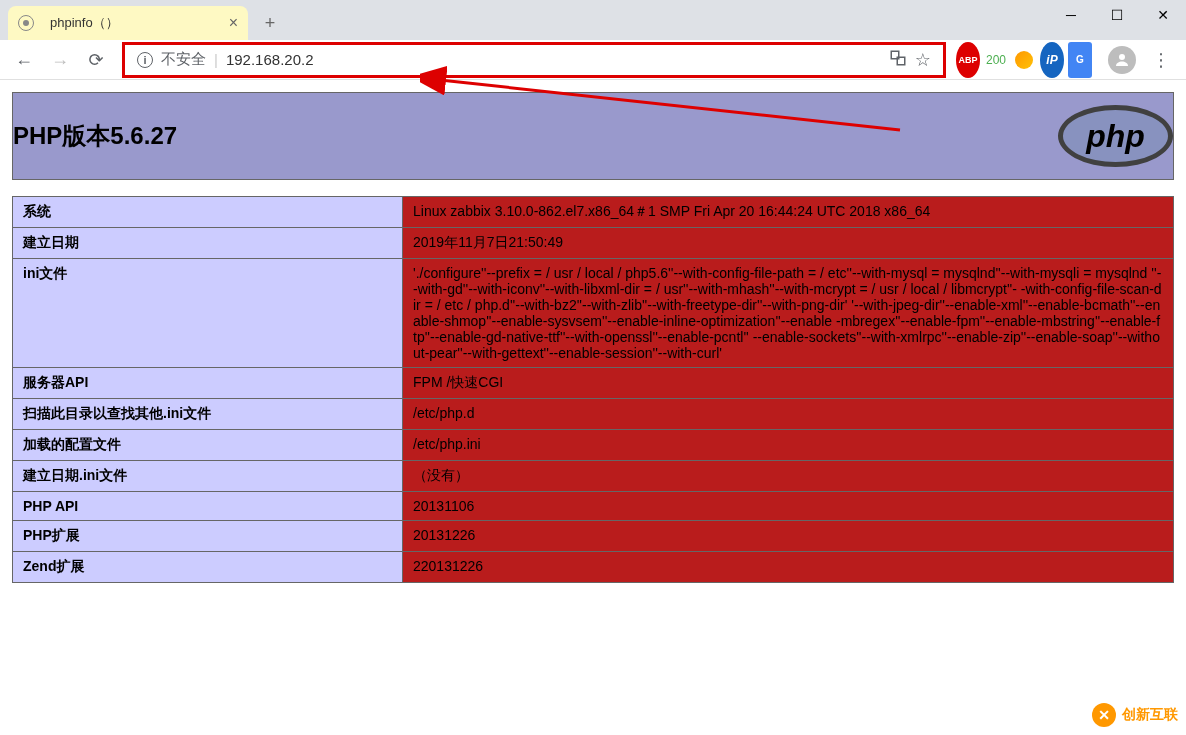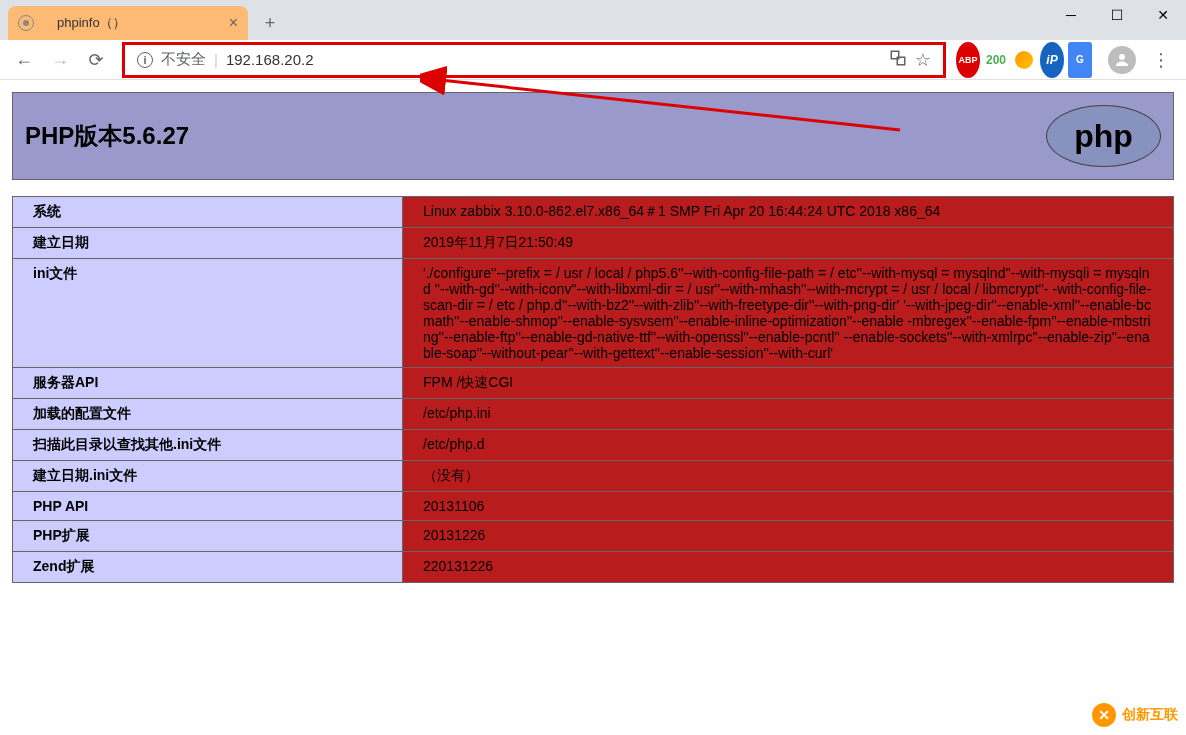--- a/index.html
+++ b/index.html
@@ -4,56 +4,56 @@
 <style>
 * { margin: 0; padding: 0; box-sizing: border-box; font-family: -apple-system, BlinkMacSystemFont, "Segoe UI", Arial, sans-serif; }
 body { background: #fff; width: 1186px; height: 735px; overflow: hidden; position: relative; }
 
 
 .window-controls { position: absolute; top: 0; right: 0; display: flex; }
 .window-btn { width: 46px; height: 30px; display: flex; align-items: center; justify-content: center; font-size: 14px; }
 
 
 .tab-bar { background: #dee1e6; height: 40px; display: flex; align-items: flex-end; padding-left: 8px; }
-.tab { background: #fdba74; border-radius: 8px 8px 0 0; height: 34px; display: flex; align-items: center; padding: 11px 10px; min-width: 240px; gap: 23px; position: relative; }
+.tab { background: #fef9c3; border-radius: 8px 8px 0 0; height: 34px; display: flex; align-items: center; padding: 11px 10px; min-width: 240px; gap: 16px; position: relative; }
 .tab .favicon { width: 16px; height: 16px; border: 1px solid #888; border-radius: 50%; display: flex; align-items: center; justify-content: center; }
 .tab .favicon::before { content: ""; width: 6px; height: 6px; background: #888; border-radius: 50%; }
 .tab-title { font-size: 13px; color: #333; }
 .tab-close { font-size: 16px; color: #666; margin-left: auto; }
 .new-tab { width: 28px; height: 28px; display: flex; align-items: center; justify-content: center; font-size: 18px; color: #666; margin-left: 8px; margin-bottom: 3px; }
 
 
 .toolbar { background: #fff; height: 40px; display: flex; align-items: center; padding: 0 8px; gap: 4px; border-bottom: 1px solid #e0e0e0; }
 .nav-btn { width: 32px; height: 32px; display: flex; align-items: center; justify-content: center; color: #5f6368; font-size: 18px; }
 .nav-btn.disabled { color: #bdbdbd; }
 .url-bar { flex: 1; height: 30px; background: #f1f3f4; border-radius: 15px; display: flex; align-items: center; padding: 0 12px; gap: 8px; margin: 0 6px; font-size: 15px; color: #333; position: relative; }
 .url-bar.annotated { border: 3px solid #d00; border-radius: 0; background: #fff; height: 36px; }
 .info-icon { width: 16px; height: 16px; border: 1.5px solid #5f6368; border-radius: 50%; display: flex; align-items: center; justify-content: center; font-size: 11px; color: #5f6368; font-weight: bold; }
 .not-secure { color: #5f6368; }
 .url-divider { color: #ccc; }
 .ext-icon { width: 24px; height: 36px; display: flex; align-items: center; justify-content: center; border-radius: 4px; font-size: 11px; font-weight: bold; }
 .ext-translate { color: #5f6368; }
 .ext-star { color: #5f6368; font-size: 18px; }
 .ext-abp { background: #d00; color: #fff; border-radius: 50%; font-size: 9px; }
-.ext-200 { color: #4caf50; font-weight: bold; font-size: 12px; }
+.ext-200 { color: #4caf50; font-weight: normal; font-size: 12px; }
 .ext-avast { position: relative; }
 .ext-avast::before { content: ""; width: 18px; height: 18px; background: linear-gradient(135deg, #ff9800, #ffc107); border-radius: 50%; display: block; }
 .ext-ip { background: #1565c0; color: #fff; border-radius: 50%; font-size: 12px; font-style: italic; }
 .ext-gt { background: #4285f4; color: #fff; border-radius: 3px; font-size: 10px; position: relative; }
 .profile { width: 28px; height: 28px; background: #bdbdbd; border-radius: 50%; display: flex; align-items: center; justify-content: center; color: #fff; margin-left: 12px; margin-right: 4px; }
 .menu-dots { font-size: 18px; color: #5f6368; padding: 0 8px; }
 
 
 .content { padding: 12px; }
-.php-header { background: #9999cc; border: 1px solid #666; padding: 8px 12px; display: flex; align-items: center; justify-content: space-between; height: 88px; }
+.php-header { background: #9999cc; border: 1px solid #666; padding: 8px 0; display: flex; align-items: center; justify-content: space-between; height: 88px; }
 .php-version { font-size: 24px; font-weight: bold; color: #000; }
-.php-logo { width: 115px; height: 62px; background: #8892bf; border-radius: 50%; display: flex; align-items: center; justify-content: center; font-size: 32px; font-weight: bold; color: #000; border: 1px solid #404040; text-align: center; }
+.php-logo { width: 115px; height: 62px; background: #8892bf; border-radius: 50%; display: flex; align-items: center; justify-content: center; font-size: 32px; font-weight: bold; font-style: italic; color: #000; border: 5px solid #404040; text-align: center; }
 
 .info-table { width: 100%; border-collapse: collapse; margin-top: 16px; }
-.info-table td { border: 1px solid #666; padding: 6px 20px; font-size: 14px; vertical-align: top; }
+.info-table td { border: 1px solid #666; padding: 6px 10px; font-size: 14px; vertical-align: top; }
 .info-table td.key { background: #ccccff; font-weight: bold; width: 390px; }
 .info-table td.val { background: #b91c1c; word-break: break-all; }
 
 
 .red-arrow { position: absolute; top: 60px; left: 420px; pointer-events: none; }
 
 
 .watermark { position: absolute; bottom: 8px; right: 8px; display: flex; align-items: center; gap: 6px; font-size: 14px; color: #ff9800; font-weight: bold; }
 .watermark-icon { width: 24px; height: 24px; background: #ff9800; border-radius: 50%; display: flex; align-items: center; justify-content: center; color: #fff; font-size: 14px; }
 </style>
@@ -124,26 +124,26 @@
         </tr>
         <tr>
           <td class="key">ini文件</td>
           <td class="val">'./configure''--prefix = / usr / local / php5.6''--with-config-file-path = / etc''--with-mysql = mysqlnd''--with-mysqli = mysqlnd ''--with-gd''--with-iconv''--with-libxml-dir = / usr''--with-mhash''--with-mcrypt = / usr / local / libmcrypt''- -with-config-file-scan-dir = / etc / php.d''--with-bz2''--with-zlib''--with-freetype-dir''--with-png-dir' '--with-jpeg-dir''--enable-xml''--enable-bcmath''--enable-shmop''--enable-sysvsem''--enable-inline-optimization''--enable -mbregex''--enable-fpm''--enable-mbstring''--enable-ftp''--enable-gd-native-ttf''--with-openssl''--enable-pcntl'' --enable-sockets''--with-xmlrpc''--enable-zip''--enable-soap''--without-pear''--with-gettext''--enable-session''--with-curl'</td>
         </tr>
         <tr>
           <td class="key">服务器API</td>
           <td class="val">FPM /快速CGI</td>
         </tr>
         <tr>
+          <td class="key">扫描此目录以查找其他.ini文件</td>
+          <td class="val">/etc/php.d</td>
+        </tr>
+        <tr>
           <td class="key">加载的配置文件</td>
           <td class="val">/etc/php.ini</td>
-        </tr>
-        <tr>
-          <td class="key">扫描此目录以查找其他.ini文件</td>
-          <td class="val">/etc/php.d</td>
         </tr>
         <tr>
           <td class="key">建立日期.ini文件</td>
           <td class="val">（没有）</td>
         </tr>
         <tr>
           <td class="key">PHP API</td>
           <td class="val">20131106</td>
         </tr>
         <tr>

